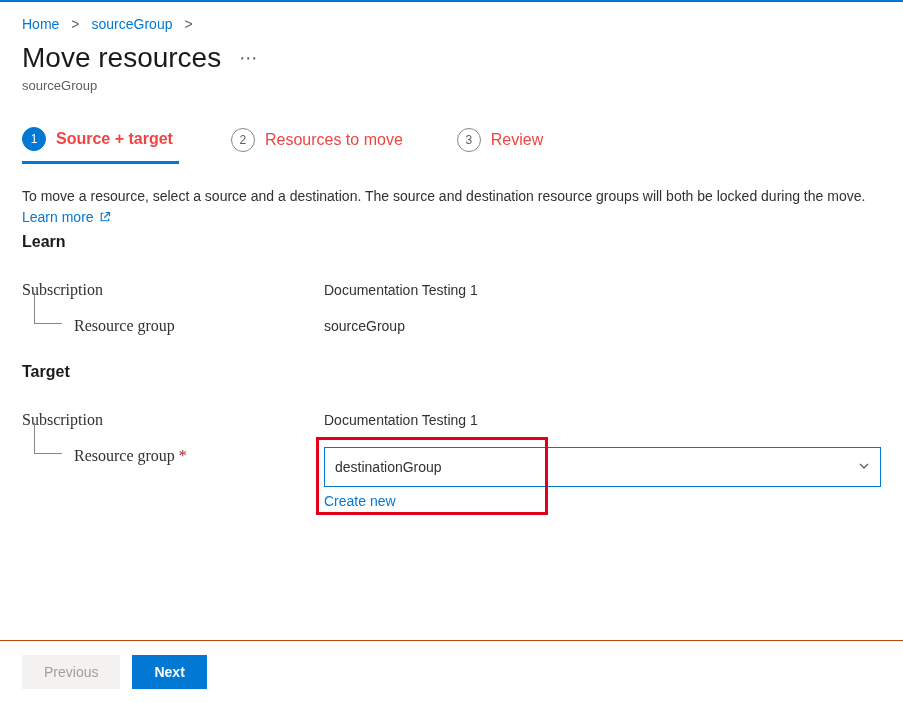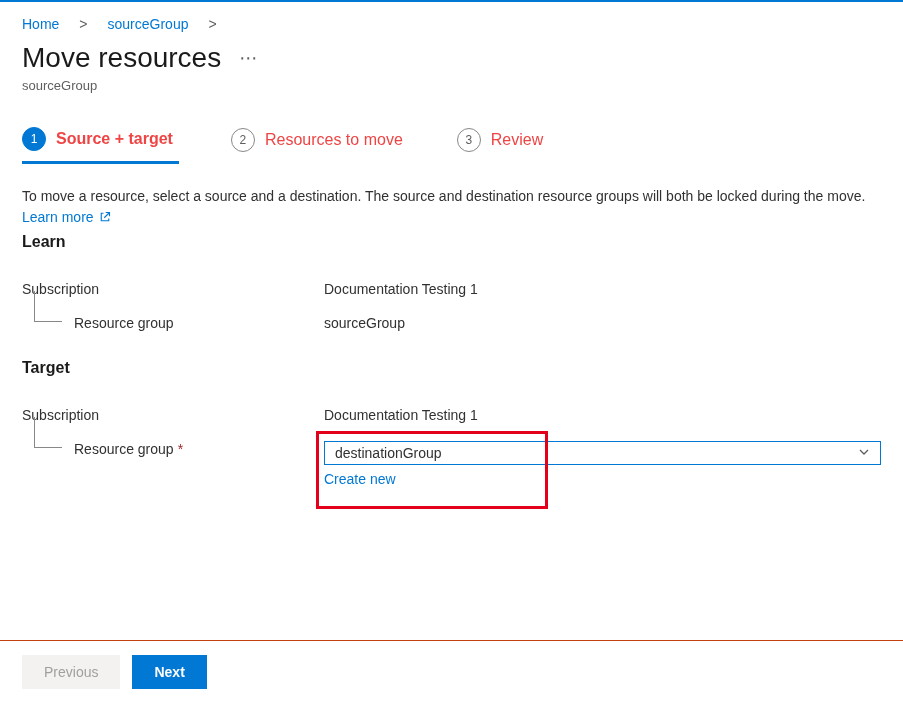--- a/index.html
+++ b/index.html
@@ -8,21 +8,21 @@
       font-size: 14px;
       color: #323130;
       background: #fff;
       width: 903px;
       height: 703px;
       overflow: hidden;
       position: relative;
     }
     .top-border { height: 2px; background: #0078d4; width: 100%; }
     .content { padding: 14px 22px 0 22px; }
-    .breadcrumb { display: flex; align-items: center; gap: 20px; font-size: 14px; margin-bottom: 10px; }
+    .breadcrumb { display: flex; align-items: center; gap: 12px; font-size: 14px; margin-bottom: 10px; }
     .breadcrumb a { color: #0078d4; text-decoration: none; }
     .breadcrumb .sep { color: #605e5c; }
     .title-row { display: flex; align-items: center; gap: 18px; margin-bottom: 4px; }
     h1 { font-size: 28px; font-weight: 400; color: #1b1a19; }
     .more-dots { color: #605e5c; font-size: 18px; letter-spacing: 1px; cursor: default; }
     .subtitle { color: #605e5c; font-size: 13px; margin-bottom: 26px; }
     .stepper { display: flex; align-items: center; gap: 18px; border-bottom: 1px solid transparent; margin-bottom: 0; }
     .step { display: flex; align-items: center; gap: 10px; padding: 8px 6px 10px 0; position: relative; }
     .step-circle {
       width: 24px; height: 24px; border-radius: 50%; display: flex; align-items: center; justify-content: center;
@@ -32,35 +32,35 @@
     .step-label { font-size: 16px; color: #ef4444; }
     .step.active .step-label { font-weight: 600; }
     .step.active { border-bottom: 3px solid #0078d4; margin-bottom: -1px; }
     .stepper-wrap { margin-bottom: 22px; }
     .description { font-size: 14px; color: #323130; line-height: 1.5; margin-bottom: 5px; }
     .description a { color: #0078d4; text-decoration: none; }
     .ext-icon { display: inline-block; width: 12px; height: 12px; vertical-align: -1px; margin-left: 2px; }
     h2.section { font-size: 16px; font-weight: 600; margin-bottom: 30px; color: #1b1a19; }
     .field-grid { margin-bottom: 28px; }
     .field-row { display: flex; align-items: center; margin-bottom: 18px; }
-    .field-label { width: 302px; font-size: 14px; color: #323130; display: flex; align-items: center; }
+    .field-label { width: 302px; font-size: 16px; color: #323130; display: flex; align-items: center; font-family: Liberation Serif, serif; }
     .field-value { font-size: 14px; color: #323130; flex: 1; }
     .tree-indent {
       position: relative; padding-left: 52px;
     }
     .tree-indent::before {
       content: ""; position: absolute; left: 12px; top: -24px; width: 1px; height: 30px; background: #8a8886;
     }
     .tree-indent::after {
       content: ""; position: absolute; left: 12px; top: 6px; width: 28px; height: 1px; background: #8a8886;
     }
     .required { color: #a4262c; margin-left: 4px; }
     .select-wrap { position: relative; flex: 1; max-width: 560px; }
     .select-box {
-      width: 100%; height: 24px; border: 1px solid #0078d4; display: flex; align-items: center;
+      width: 100%; height: 40px; border: 1px solid #0078d4; display: flex; align-items: center;
       padding: 0 10px; font-size: 14px; color: #323130; justify-content: space-between; background: #fff;
     }
     .chev { color: #605e5c; }
     .create-new { color: #0078d4; font-size: 14px; margin-top: 6px; display: inline-block; text-decoration: none; }
     .highlight-box {
       position: relative;
     }
     .red-frame {
       position: absolute; border: 3px solid #e3001b; top: -10px; left: -8px;
       width: 232px; height: 78px; pointer-events: none;

